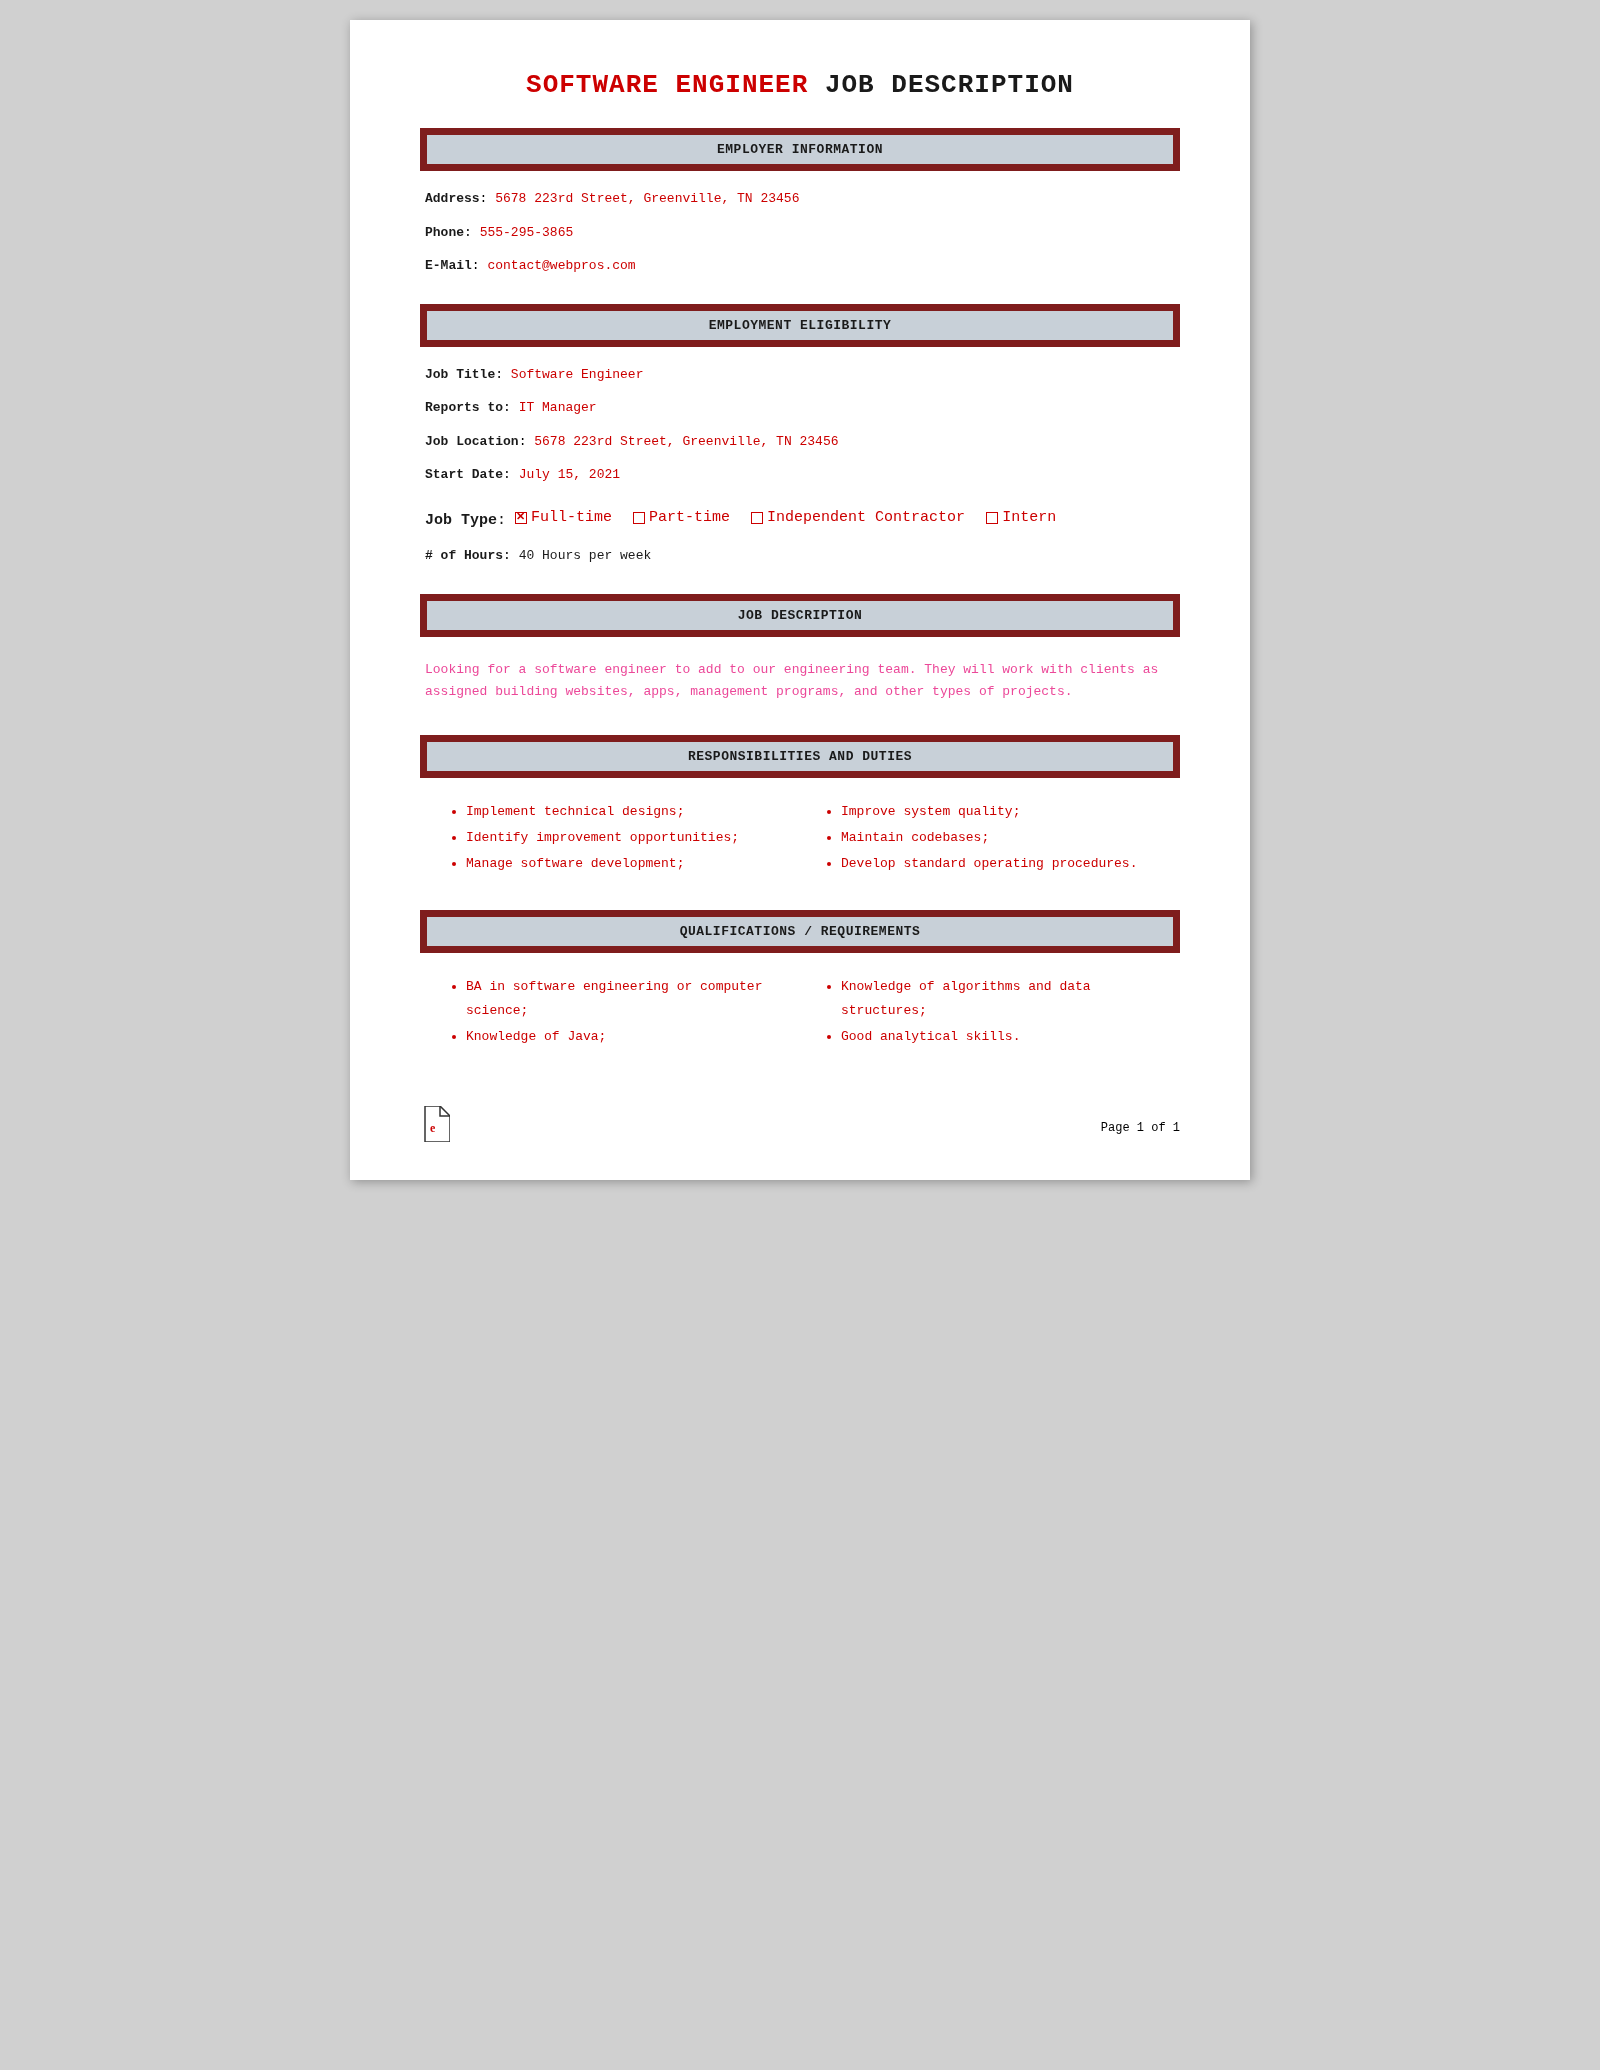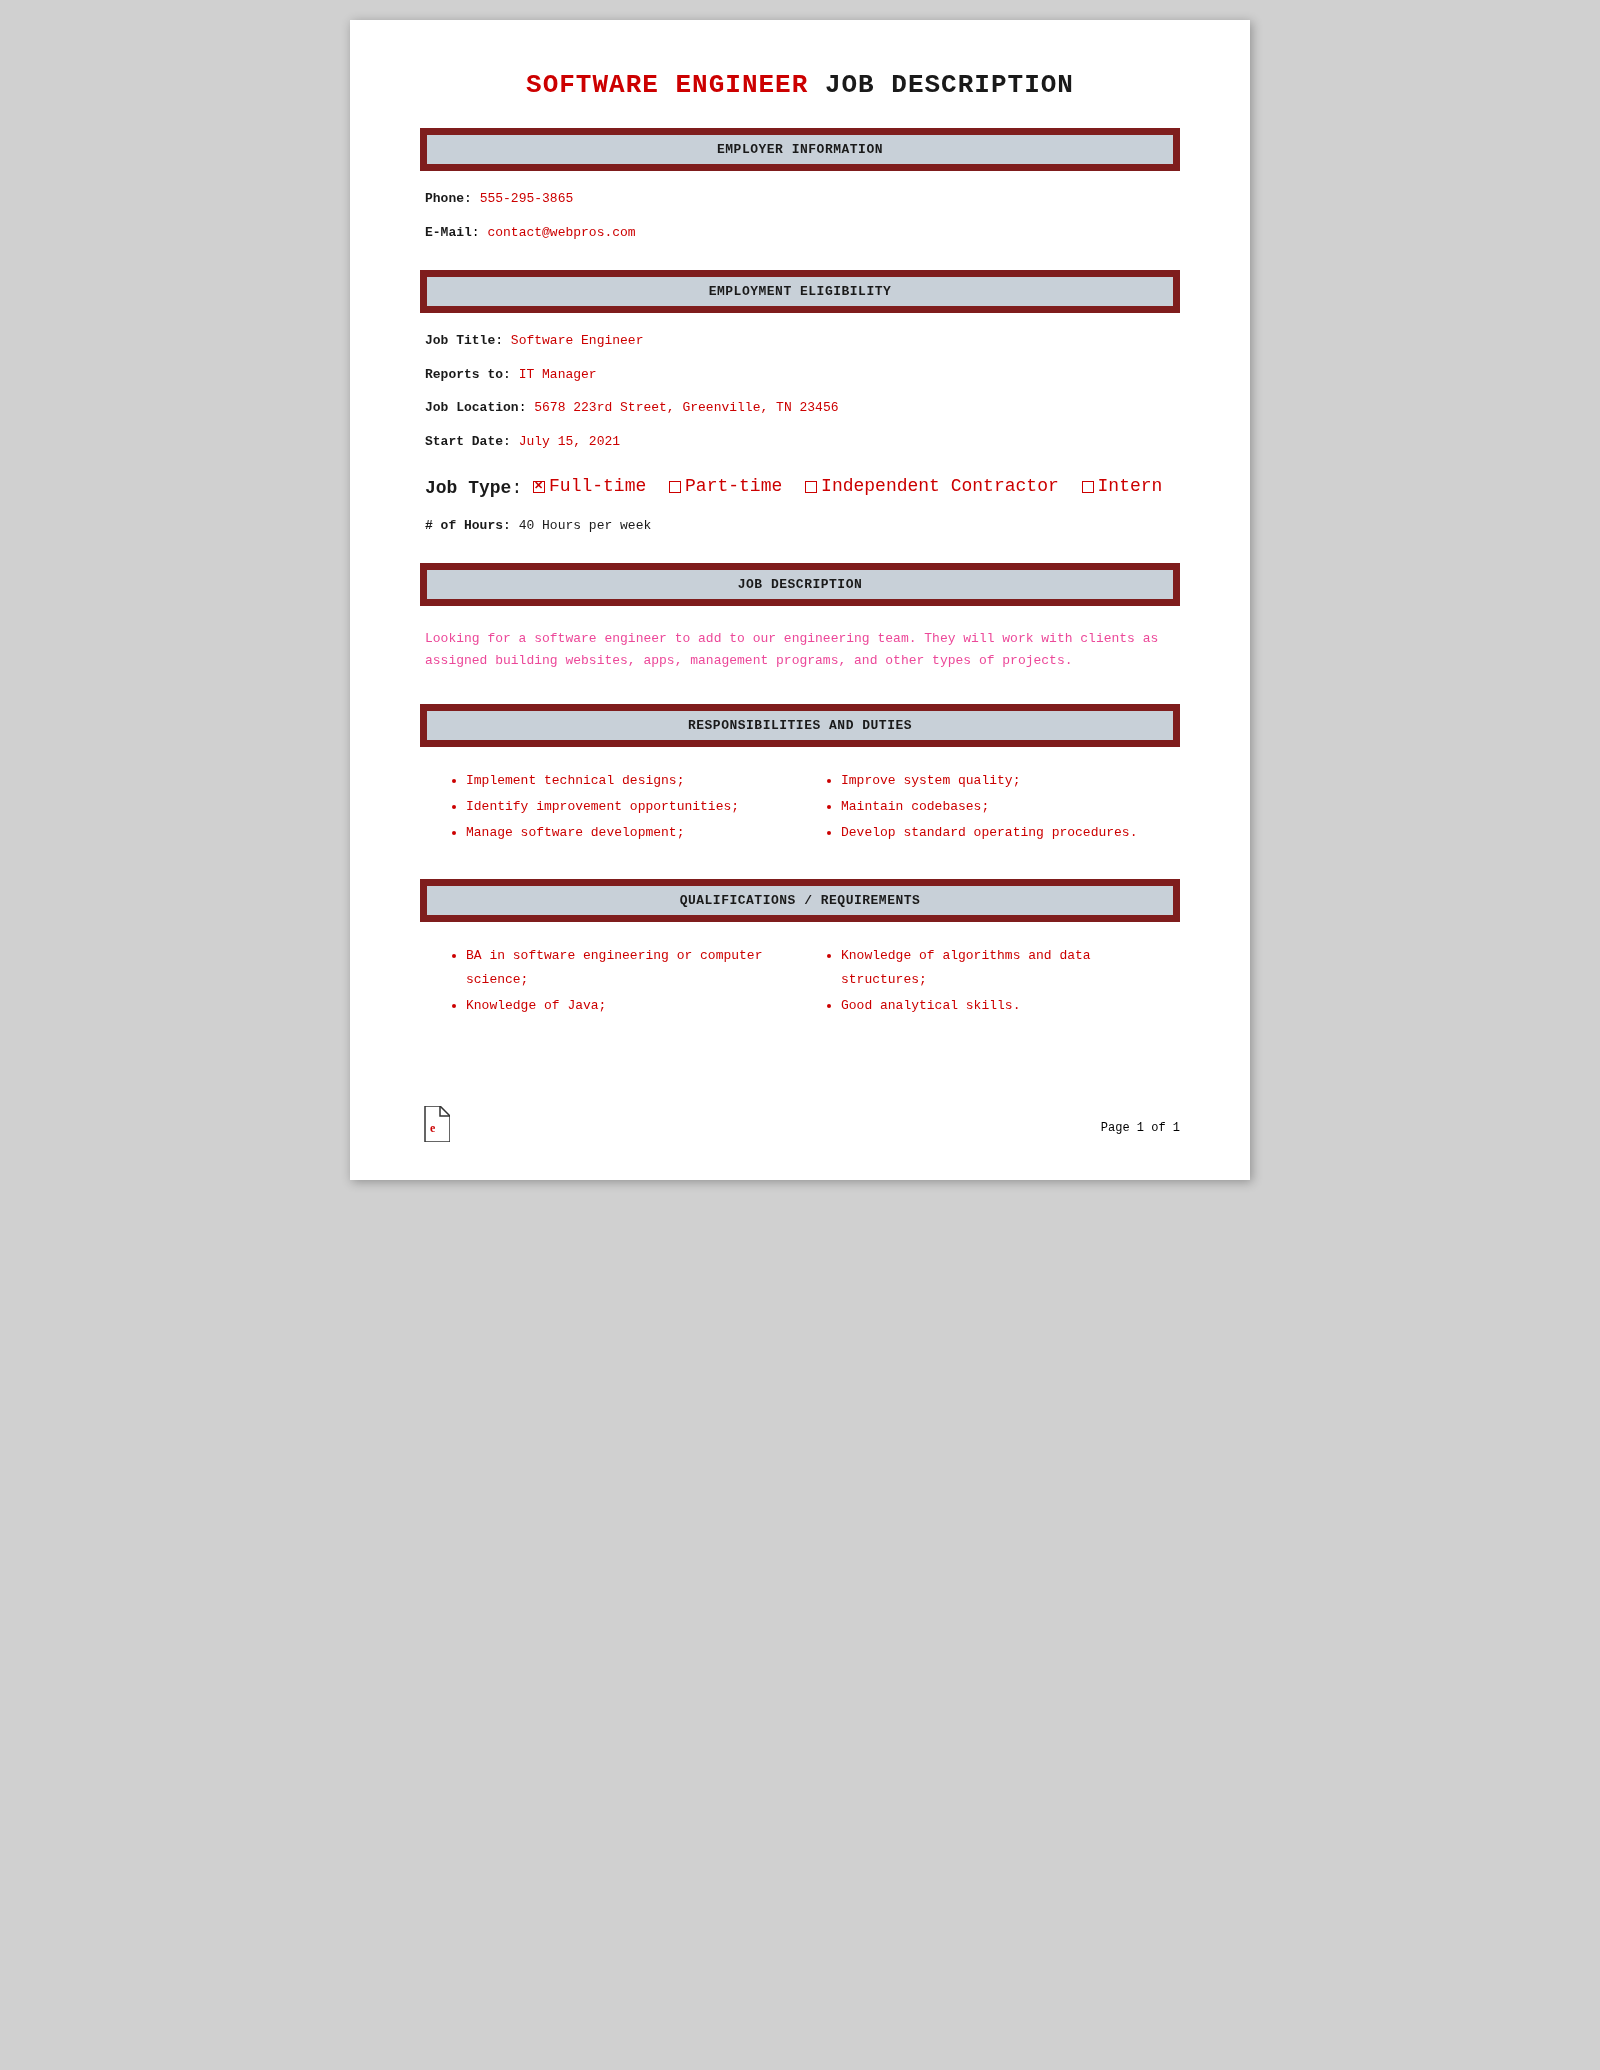--- a/index.html
+++ b/index.html
@@ -108,21 +108,21 @@
       line-height: 1.85;
       color: #cc0000;
     }
 
     .list-col ul li {
       margin-bottom: 2px;
       margin-left: 11px;
     }
 
     .checkbox-row {
-      font-size: 18px;
+      font-size: 15px;
       color: #1a1a1a;
       line-height: 1.5;
     }
 
     .checkbox-row .label {
       font-weight: bold;
     }
 
     .checkbox-item {
       display: inline-flex;
@@ -181,20 +181,24 @@
 
 <div class="page">
 
   <div class="main-title">
     <span class="red">SOFTWARE ENGINEER</span><span class="black"> JOB DESCRIPTION</span>
   </div>
 
   <div class="section-block">
     <div class="section-header">EMPLOYER INFORMATION</div>
     <div class="info-block">
+      <div class="info-row">
+        <span class="label">Address</span>:
+        <span class="value">5678 223rd Street, Greenville, TN 23456</span>
+      </div>
       <div class="info-row">
         <span class="label">Phone</span>:
         <span class="value">555-295-3865</span>
       </div>
       <div class="info-row">
         <span class="label">E-Mail</span>:
         <span class="value">contact@webpros.com</span>
       </div>
     </div>
   </div>

